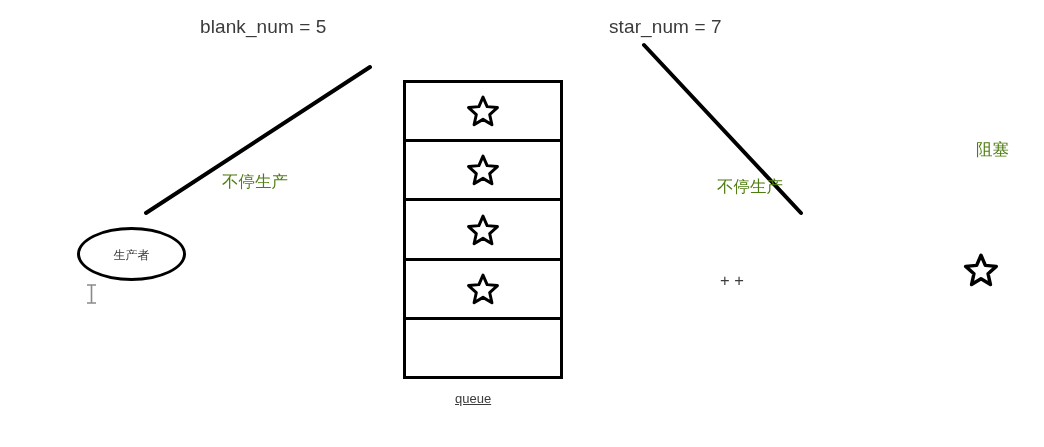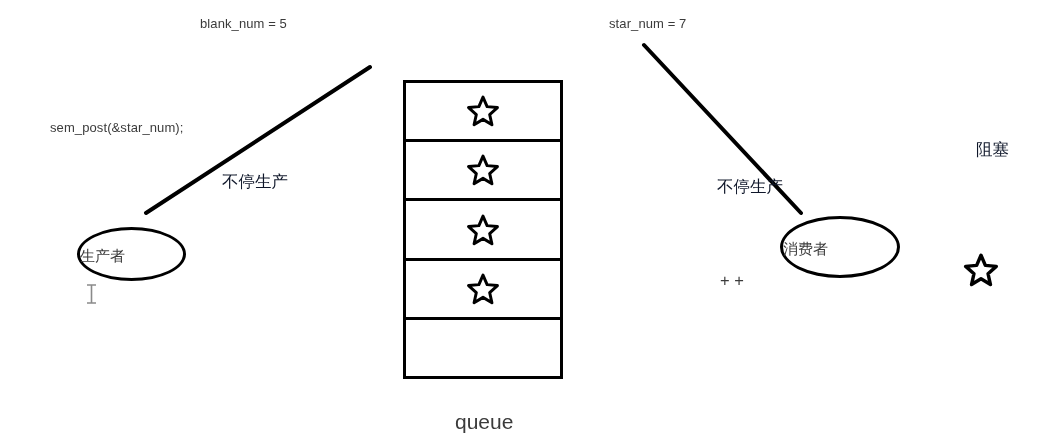--- a/index.html
+++ b/index.html
@@ -18,27 +18,27 @@
     overflow: hidden;
   }
   .lbl {
     position: absolute;
     color: #3b3b3b;
     font-family: "Liberation Sans", "DejaVu Sans", sans-serif;
     white-space: nowrap;
     line-height: 1;
   }
   .code {
-    font-size: 13px;
+    font-size: 19px;
     letter-spacing: 0.1px;
   }
   .cjk {
     font-family: "DejaVu Sans", "Liberation Sans", sans-serif;
     font-size: 16.5px;
-    color: #0f172a;
+    color: #4d7c0f;
   }
   .plain {
     font-size: 16.5px;
   }
 
   
   #blank-num-label { left: 200px; top: 17px; }
   #star-num-label  { left: 609px; top: 17px; }
 
   
@@ -47,36 +47,37 @@
   #sem-wait-blank   { left: 192px; top: 222px; }
 
   
   #sem-wait-star    { left: 763px; top: 126px; }
   #blocked-label    { left: 976px; top: 142px; }
   #consume-loop     { left: 717px; top: 179px; }
   #sem-post-blank   { left: 571px; top: 236px; }
   #increment-label  { left: 720px; top: 272px; }
 
   
-  #queue-label { left: 455px; top: 411px; font-size: 21px; }
+  #queue-label { left: 455px; top: 392px; font-size: 13px; text-decoration: underline; }
 
   
   .ellipse {
     position: absolute;
     border: 3px solid #000000;
     border-radius: 50%;
     box-sizing: border-box;
     background: transparent;
   }
   .ellipse-text {
     position: absolute;
     left: 0; right: 0;
+    text-align: center;
     color: #3b3b3b;
     font-family: Liberation Mono, monospace;
-    font-size: 15px;
+    font-size: 12px;
     white-space: nowrap;
   }
   #producer-ellipse { left: 77px; top: 227px; width: 109px; height: 54px; }
   #producer-ellipse .ellipse-text { top: 17px; }
   #consumer-ellipse { left: 780px; top: 216px; width: 120px; height: 62px; }
   #consumer-ellipse .ellipse-text { top: 21px; }
 
   
   #queue-box {
     position: absolute;
@@ -136,44 +137,40 @@
 
   <svg id="lines" viewBox="0 0 1044 447" width="1044" height="447">
     <line x1="146" y1="213" x2="370" y2="67" stroke="#000000" stroke-width="4" stroke-linecap="round"></line>
     <line x1="644" y1="45" x2="801" y2="213" stroke="#000000" stroke-width="4" stroke-linecap="round"></line>
   </svg>
 
   <div class="lbl code" id="blank-num-label">blank_num =  5</div>
 
   <div class="lbl code" id="star-num-label">star_num = 7</div>
 
-  <div class="lbl code" id="sem-post-star">sem_post(&amp;star_num);</div>
 
   <div class="lbl cjk" id="produce-loop">不停生产</div>
 
 
 
   <div class="lbl cjk" id="blocked-label">阻塞</div>
 
   <div class="lbl cjk" id="consume-loop">不停生产</div>
 
 
   <div class="lbl plain" id="increment-label">+ +</div>
 
   <div class="ellipse" id="producer-ellipse">
     <div class="ellipse-text">生产者</div>
   </div>
 
   <svg id="text-caret" viewBox="0 0 11 20" width="11" height="20">
     <path d="M1 1 H10 M5.5 1 V19 M1 19 H10" stroke="#8a8a8a" stroke-width="1.6" fill="none"></path>
   </svg>
 
-  <div class="ellipse" id="consumer-ellipse">
-    <div class="ellipse-text">消费者</div>
-  </div>
 
   <div id="queue-box">
     <div class="queue-cell">
       <svg class="star-svg" viewBox="0 0 24 24" width="34" height="34">
         <path d="M12 2.2 L14.9 8.9 L22.2 9.6 L16.7 14.5 L18.3 21.7 L12 17.9 L5.7 21.7 L7.3 14.5 L1.8 9.6 L9.1 8.9 Z" fill="#ffffff" stroke="#000000" stroke-width="2.1" stroke-linejoin="round"></path>
       </svg>
     </div>
     <div class="queue-cell">
       <svg class="star-svg" viewBox="0 0 24 24" width="34" height="34">
         <path d="M12 2.2 L14.9 8.9 L22.2 9.6 L16.7 14.5 L18.3 21.7 L12 17.9 L5.7 21.7 L7.3 14.5 L1.8 9.6 L9.1 8.9 Z" fill="#ffffff" stroke="#000000" stroke-width="2.1" stroke-linejoin="round"></path>

